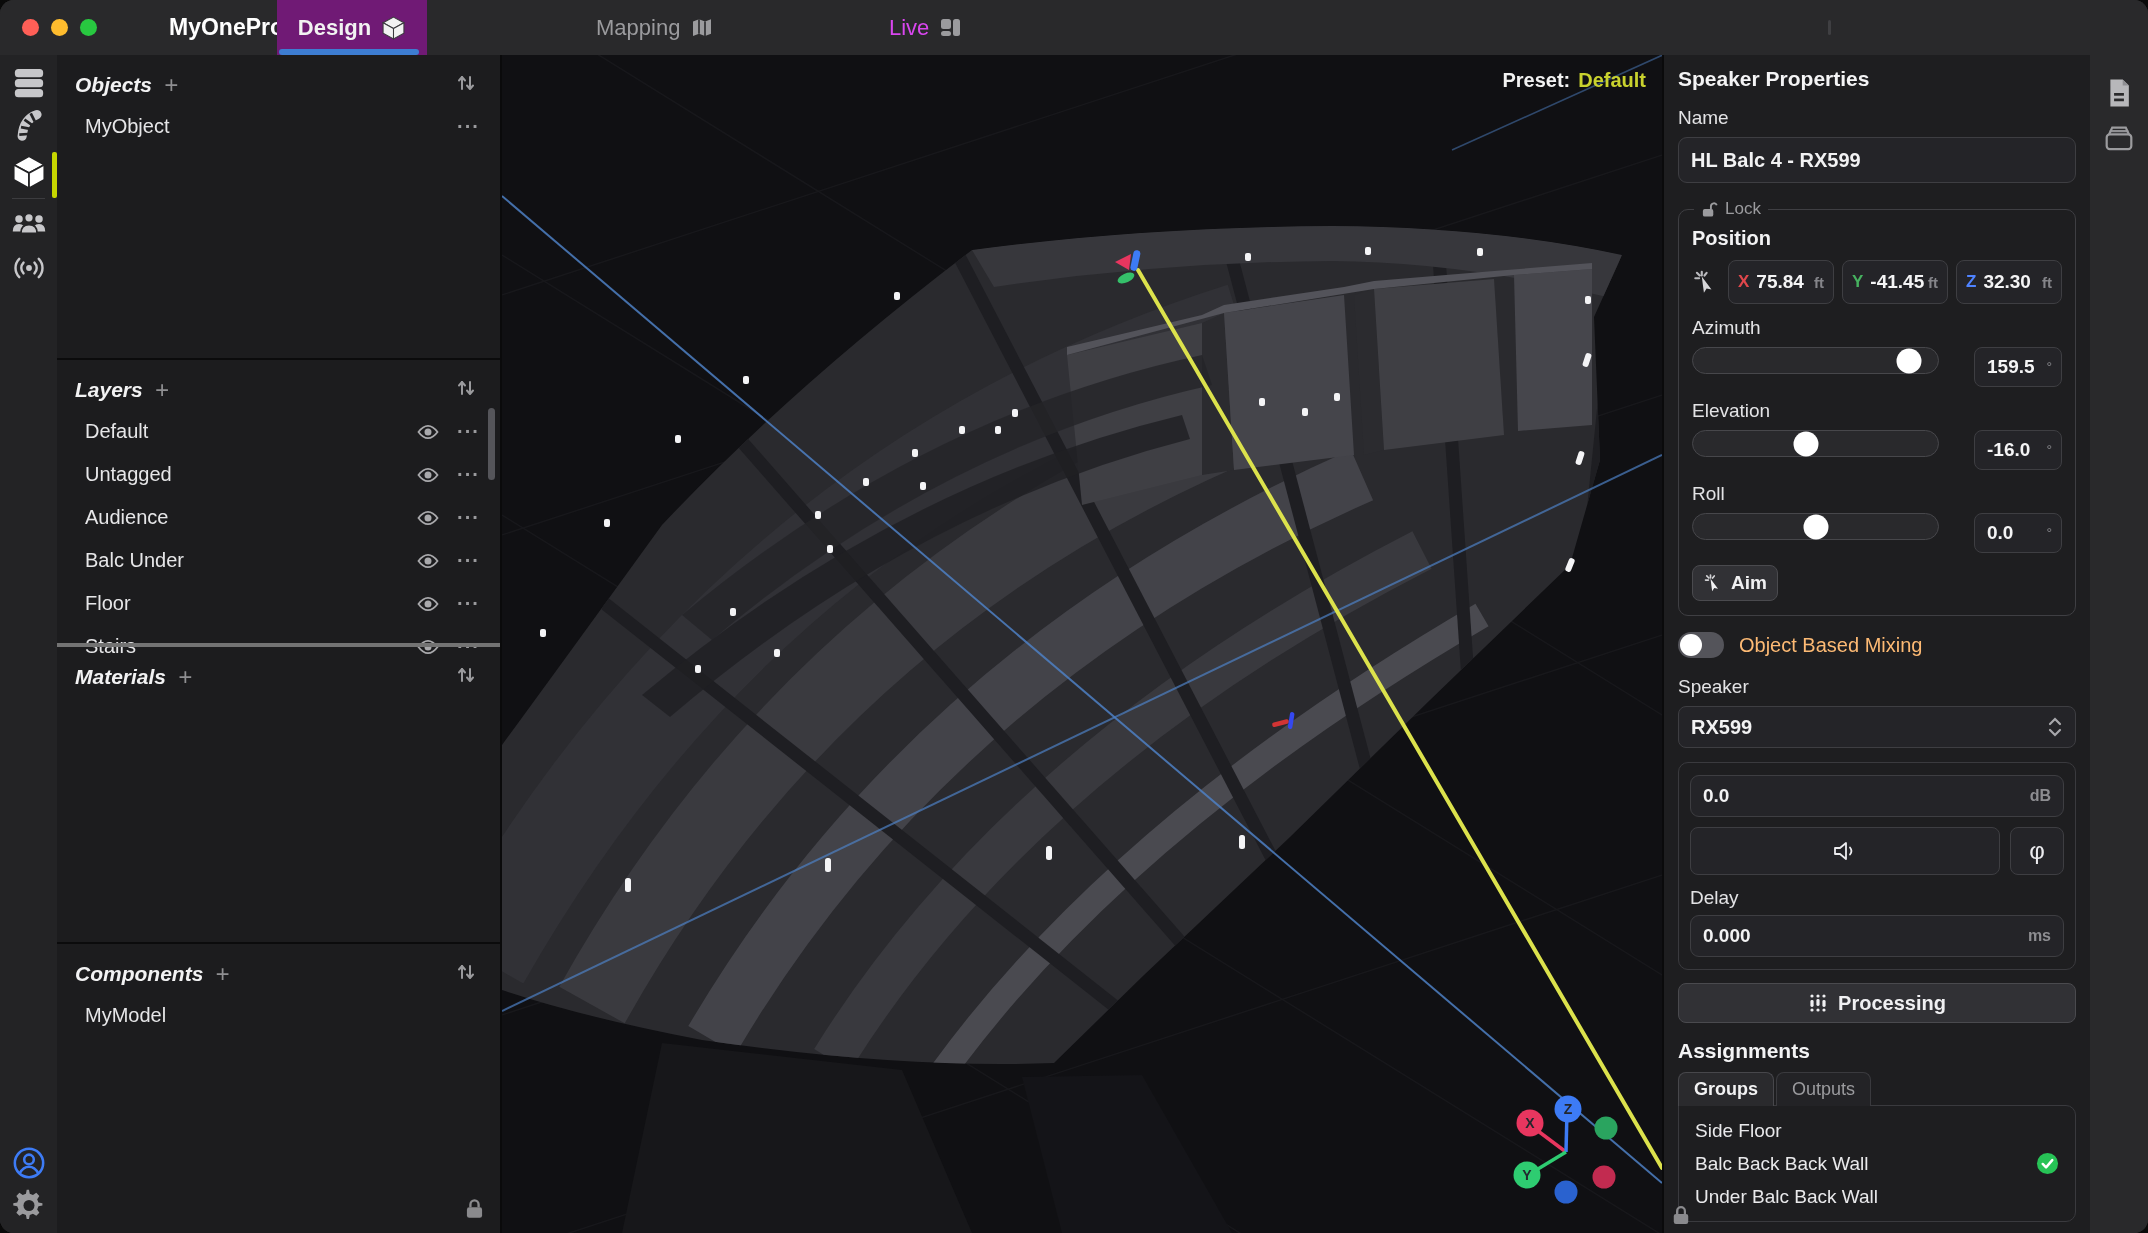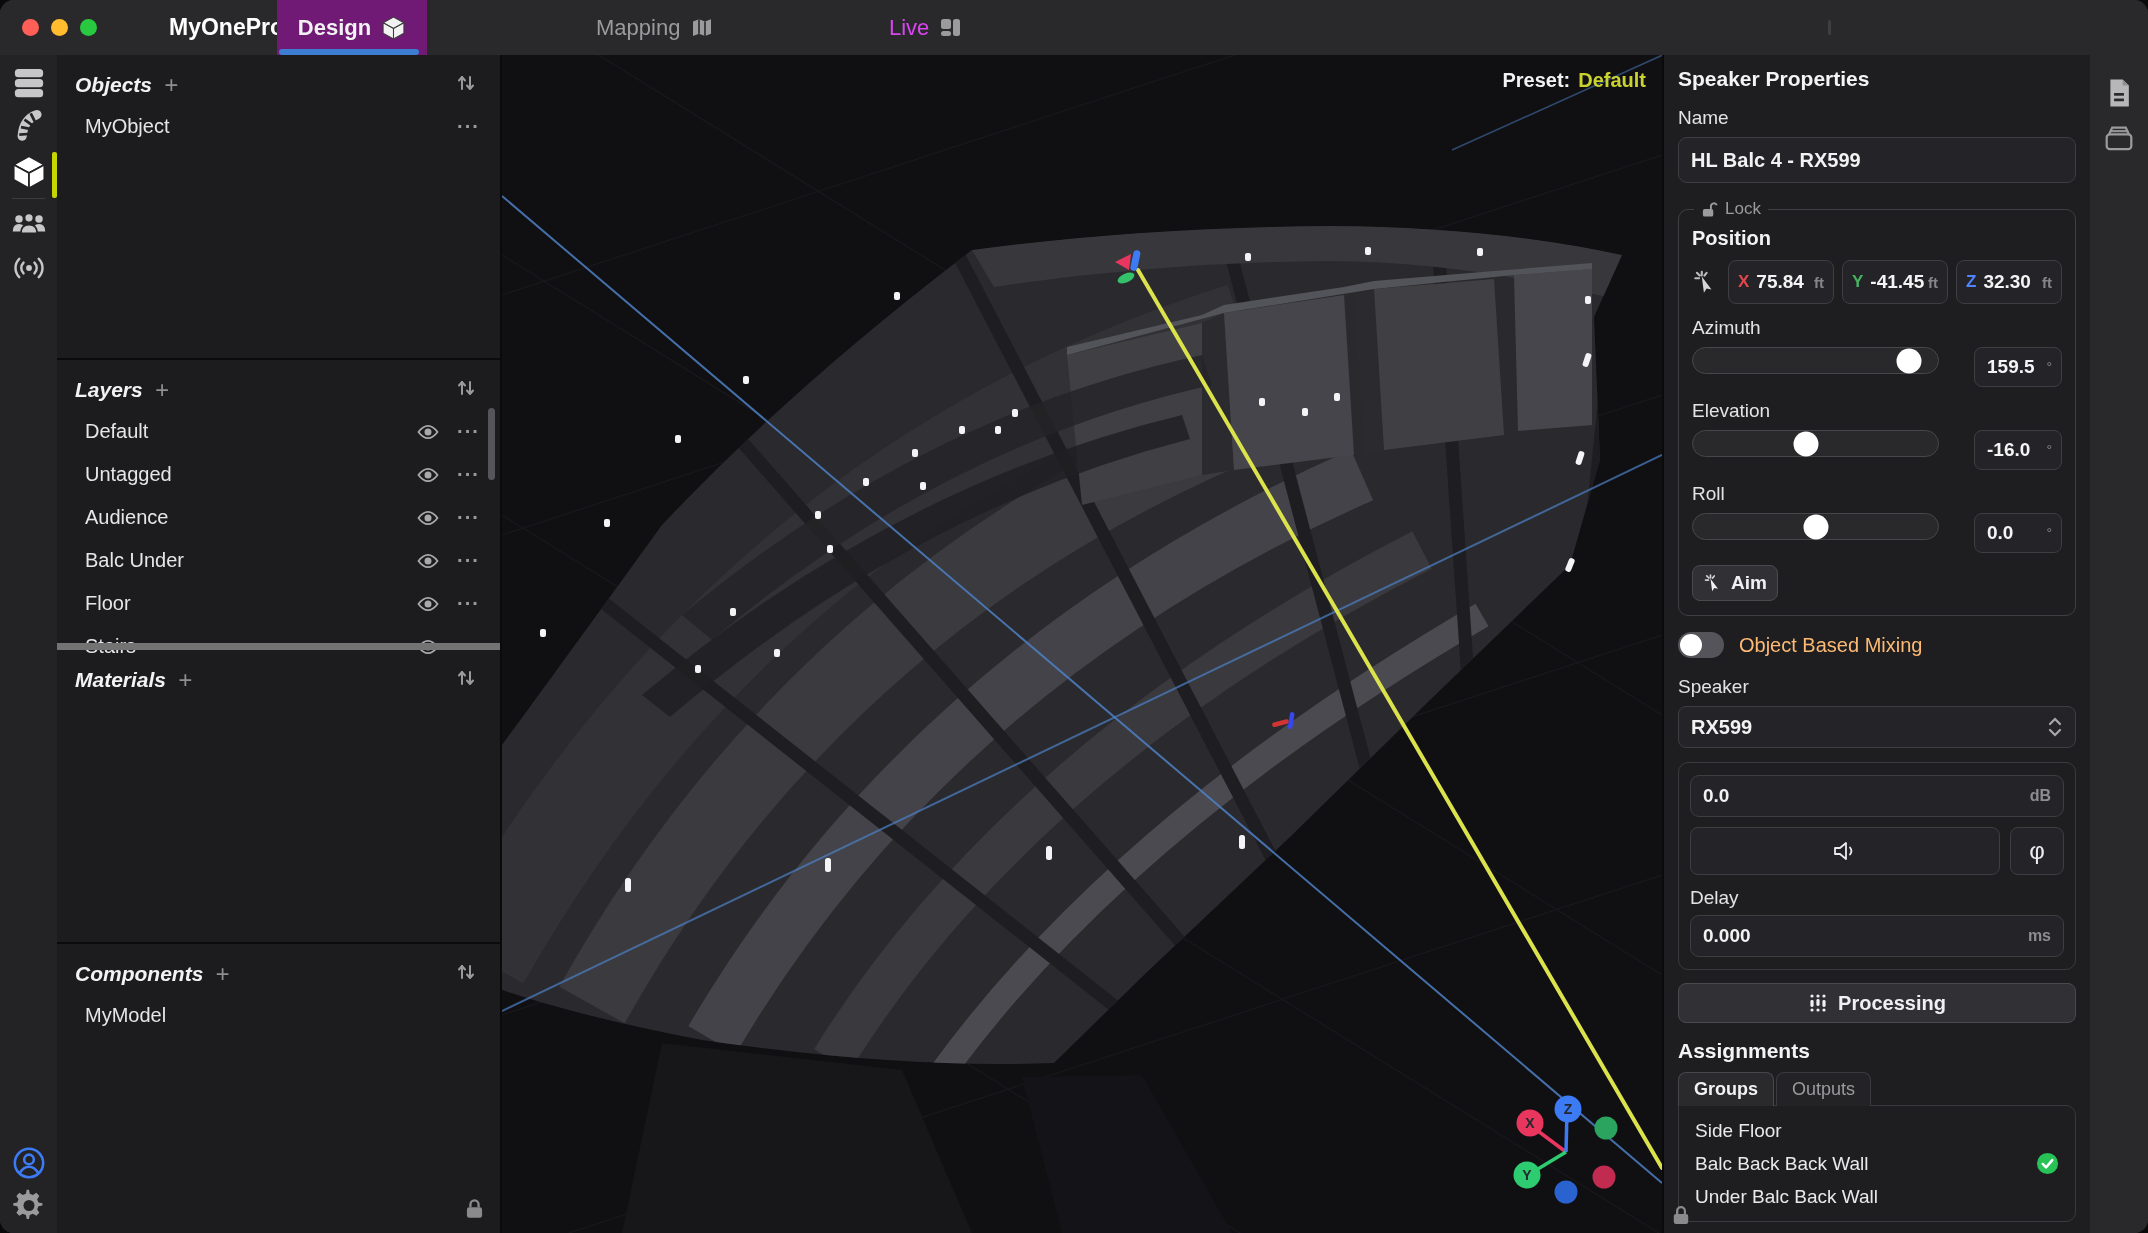--- a/index.html
+++ b/index.html
@@ -28,21 +28,21 @@
   .rail { width:57px; background:#232325; position:relative; flex:none; }
   .rail .ricon { position:absolute; left:50%; transform:translateX(-50%); color:#c7c7ca; }
   .rail .divider { position:absolute; left:12px; width:33px; height:1px; background:#3c3c3f; top:143px; }
   .rail .active-bar { position:absolute; right:0; top:97px; width:5px; height:46px; background:#c6d600; border-radius:2px; }
 
   
   .leftpanel { width:445px; background:#1c1c1e; border-right:2px solid #0a0a0b; flex:none; display:flex; flex-direction:column; }
   .section { position:relative; }
   .sec-objects { height:303px; }
   .sec-layers { height:285px; border-top:2px solid #0b0b0c; }
-  .sec-materials { height:299px; border-top:7px solid #737373; }
+  .sec-materials { height:299px; border-top:4px solid #737373; }
   .sec-components { flex:1; border-top:2px solid #0b0b0c; }
   .sec-head { display:flex; align-items:center; padding:16px 24px 6px 18px;font-style:italic; }
   .sec-title { font-size:21px; font-weight:bold; color:#f2f2f3; }
   .sec-add { font-size:24px; color:#8f8f92; margin-left:12px; font-weight:normal; }
   .sec-sort { margin-left:auto; color:#9a9a9d; }
   .lrow { display:flex; align-items:center; height:43px; padding:0 20px 0 28px; font-size:20px; color:#e6e6e8; }
   .lrow .lbl { flex:1; }
   .lrow .eye { color:#a9a9ac; margin-right:18px; display:flex; }
   .lrow .menu { color:#9a9a9d; font-size:20px; font-weight:bold; letter-spacing:1px; }
   .scrollbar { position:absolute; right:5px; top:48px; width:7px; height:72px; background:#55555a; border-radius:4px; }

